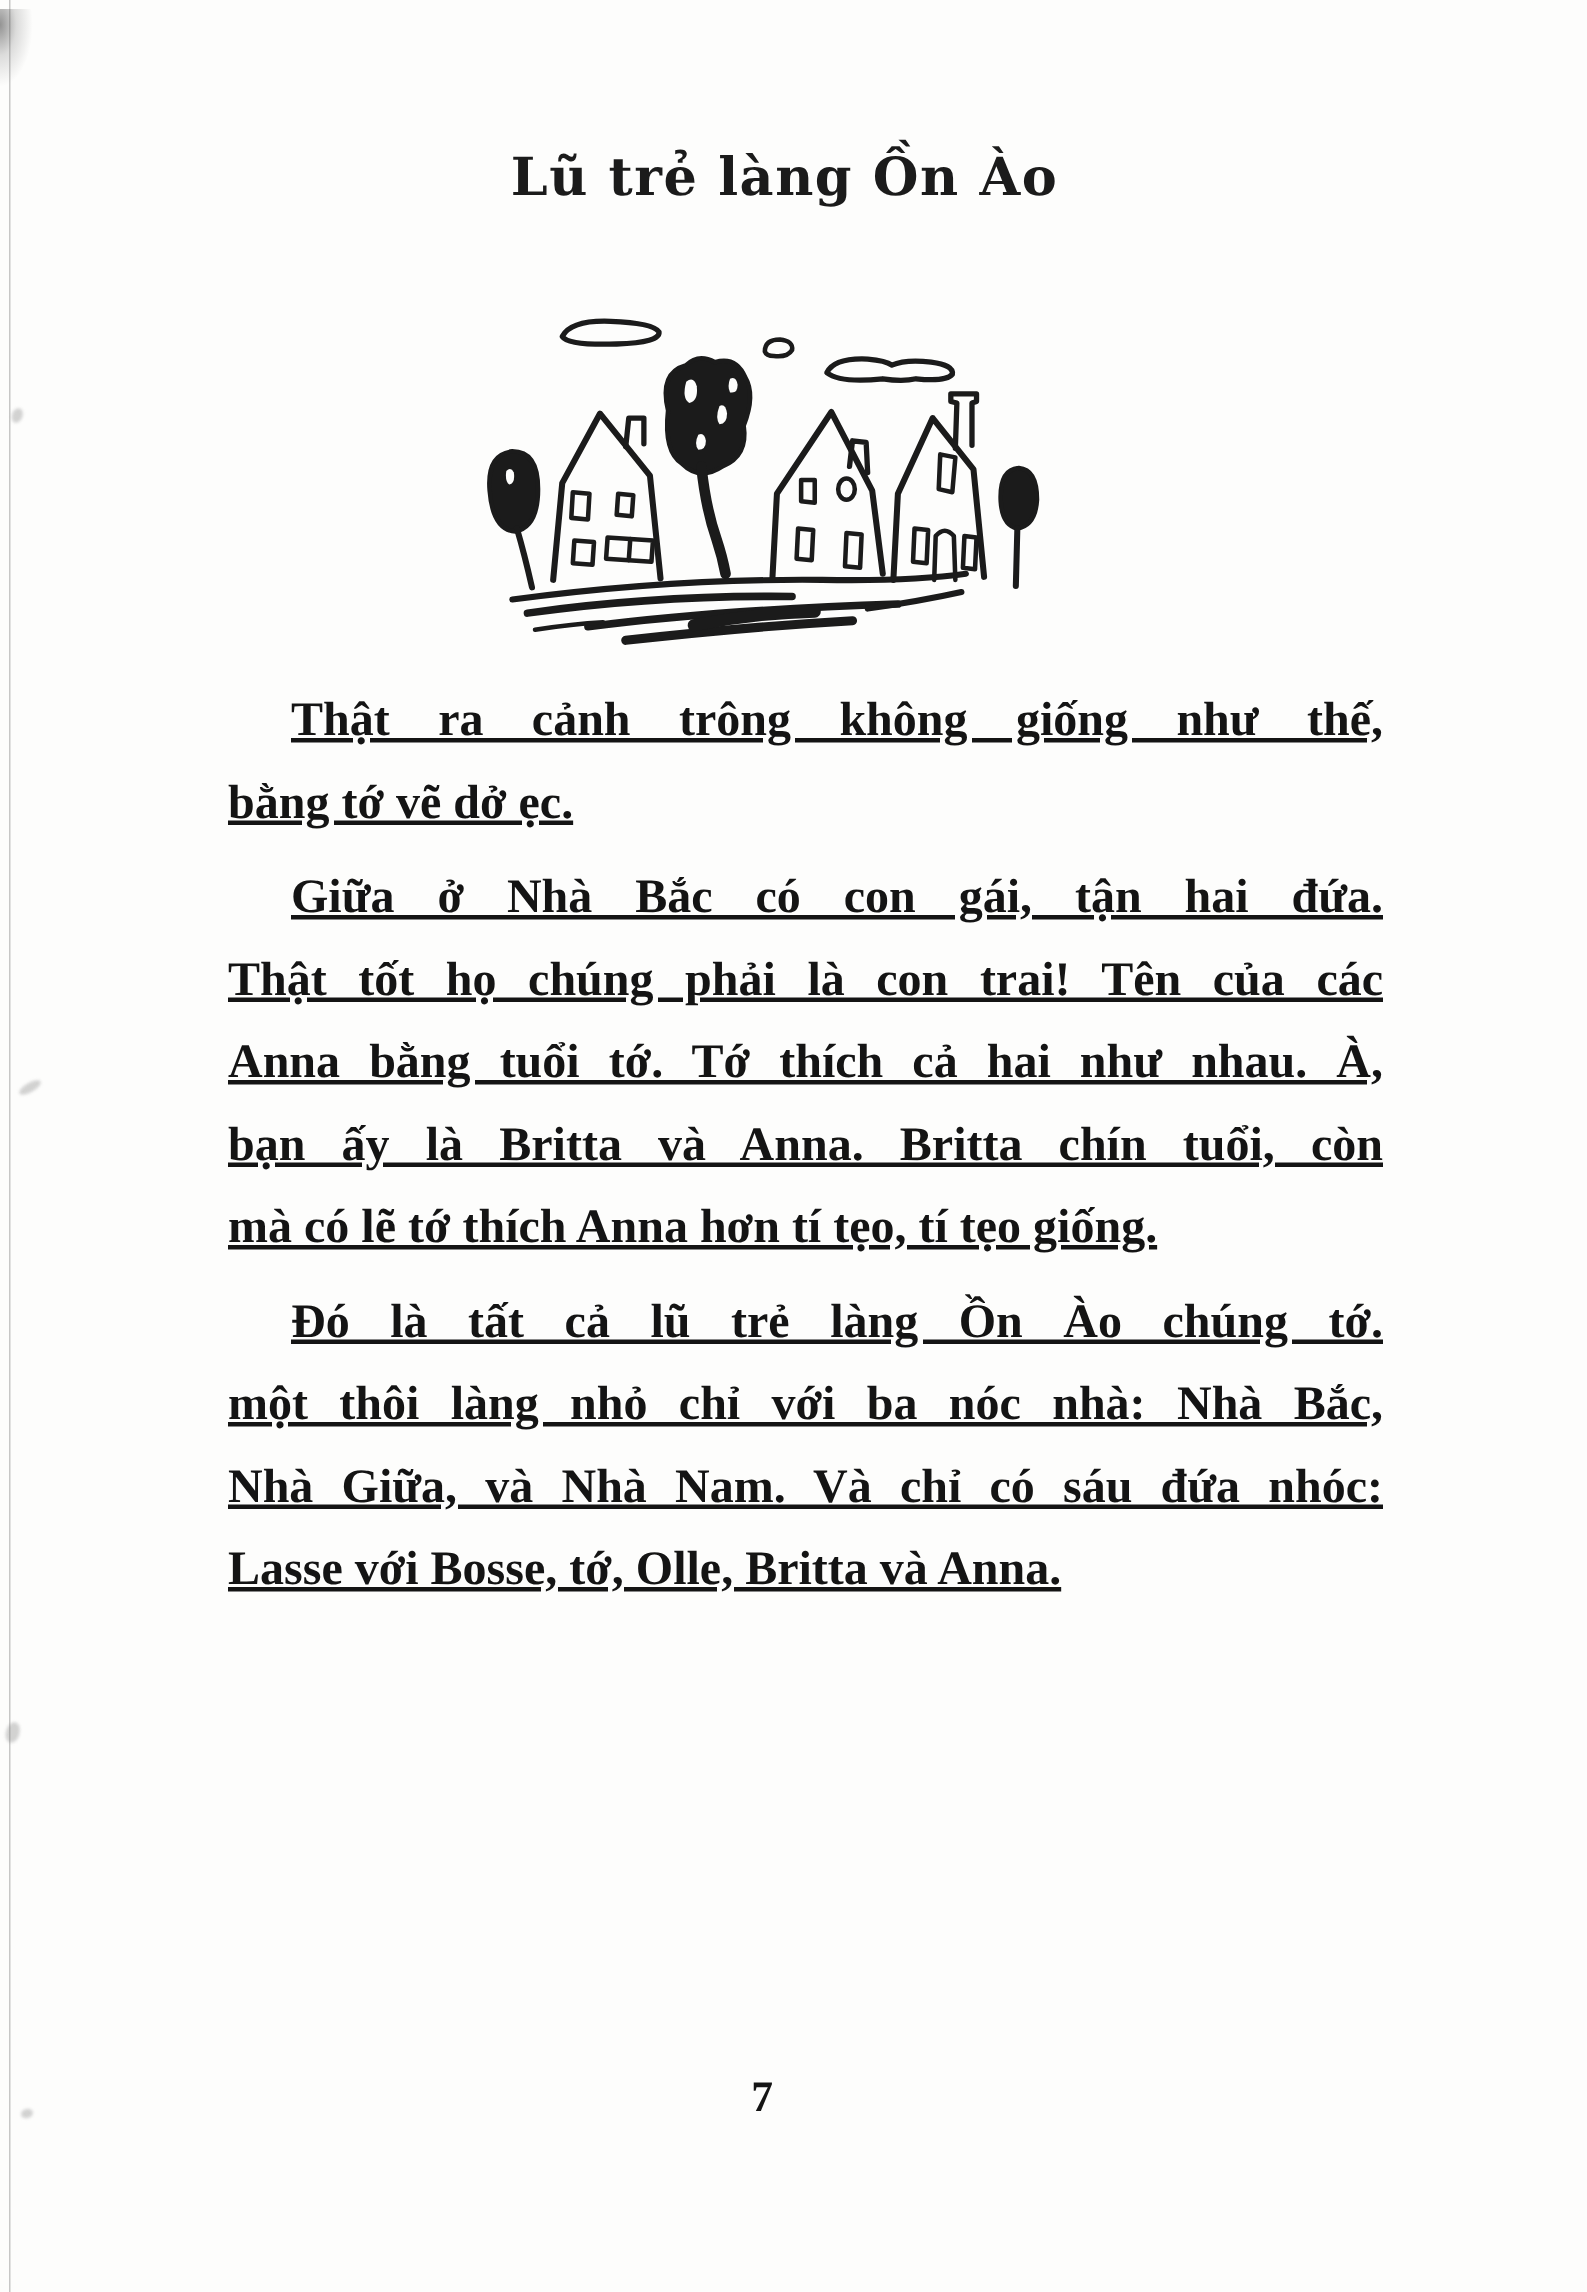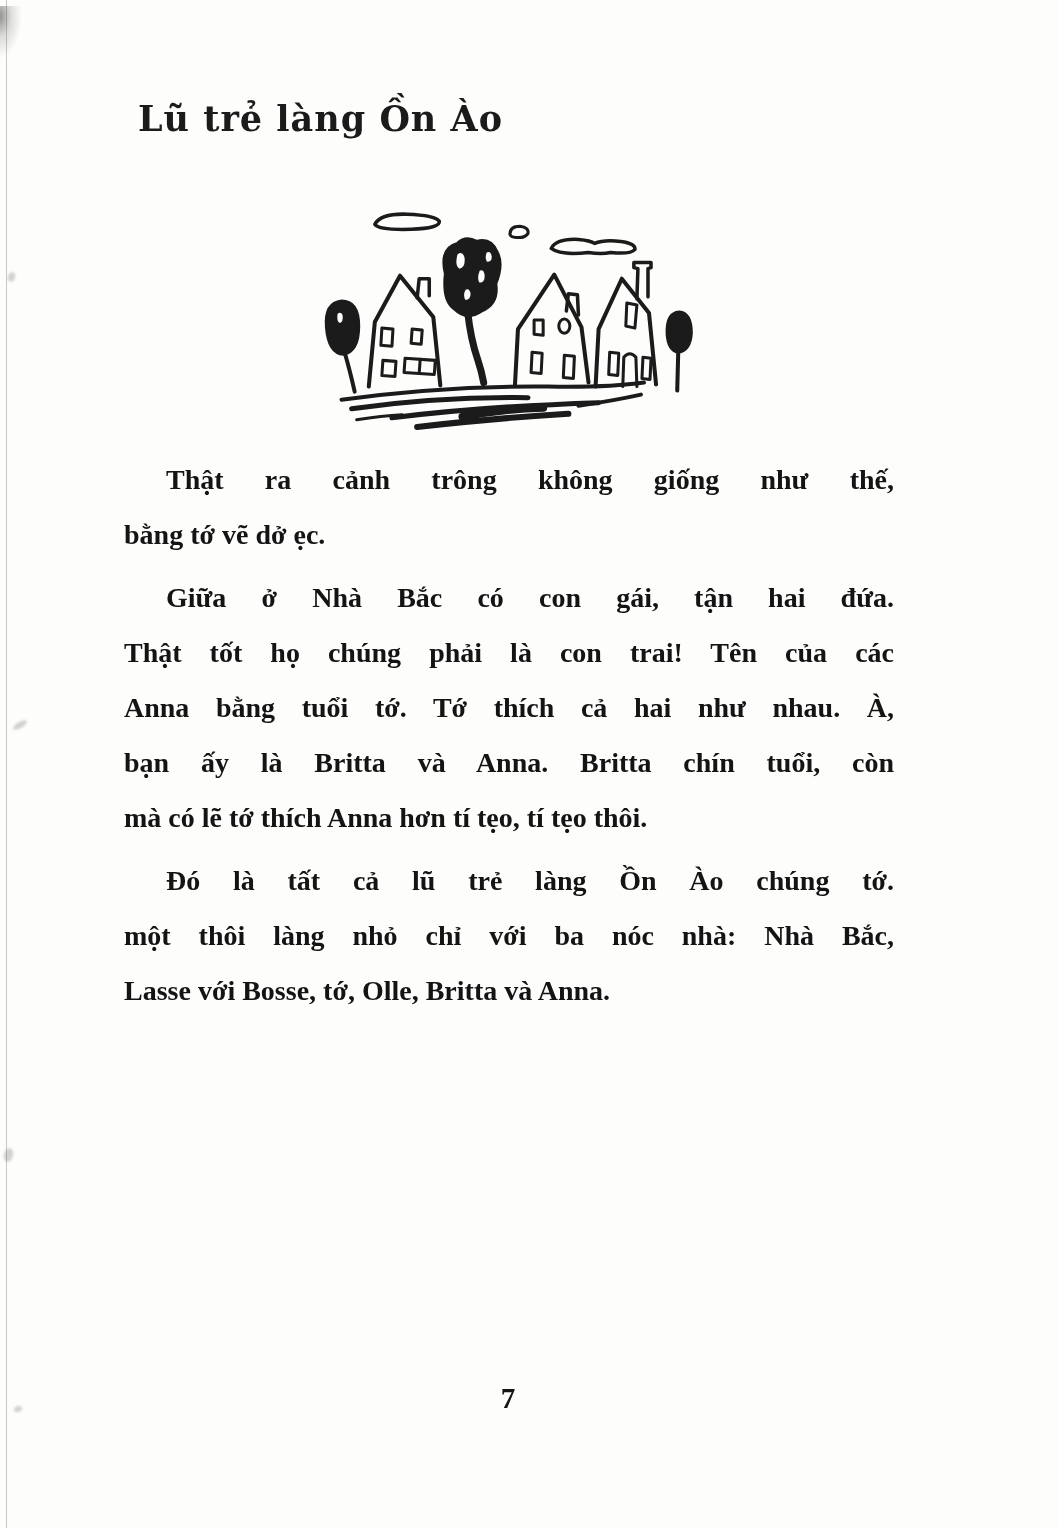--- a/index.html
+++ b/index.html
@@ -31,41 +31,43 @@
     position:absolute;background:rgba(130,130,130,.35);
     border-radius:50%;filter:blur(1px);
   }
   .smudge.s1{left:8px;top:272px;width:7px;height:10px;transform:rotate(20deg);}
   .smudge.s2{left:12px;top:722px;width:16px;height:6px;transform:rotate(-30deg);}
   .smudge.s3{left:4px;top:1148px;width:9px;height:14px;transform:rotate(15deg);}
   .smudge.s4{left:14px;top:1406px;width:8px;height:6px;transform:rotate(-15deg);}
 
   .running-header{
     position:absolute;top:98px;left:138px;width:770px;
+    text-align:center;
     font-family:"DejaVu Serif","Liberation Serif",serif;
     font-weight:700;
     font-size:35px;
     letter-spacing:1px;
     color:var(--ink);
   }
 
   .illustration{
     position:absolute;top:188px;left:296px;width:454px;height:252px;
   }
   .illustration svg{width:100%;height:100%;}
   .stk{fill:none;stroke:var(--ink);stroke-linecap:round;stroke-linejoin:round;}
   .blob{fill:var(--ink);stroke:var(--ink);stroke-linejoin:round;}
   .gap{fill:var(--paper);stroke:none;}
 
   .body-text{
-    position:absolute;top:452px;left:124px;width:770px;
-    font-size:28px;
+    position:absolute;top:452px;left:152px;width:770px;
+    font-size:32px;
     font-weight:600;
     line-height:55px;
     color:var(--text);
+    text-decoration:underline;
   }
   .para{margin-bottom:8px;}
   .line{text-align:justify;text-align-last:justify;}
   .line.last{text-align-last:left;}
   .line.first{text-indent:42px;}
 
   .page-number{
     position:absolute;top:1382px;left:138px;width:740px;
     text-align:center;
     font-size:29px;
@@ -159,24 +161,25 @@
   <div class="body-text">
     <div class="para">
       <div class="line first">Thật ra cảnh trông không giống như thế,</div>
       <div class="line last">bằng tớ vẽ dở ẹc.</div>
     </div>
     <div class="para">
       <div class="line first">Giữa ở Nhà Bắc có con gái, tận hai đứa.</div>
       <div class="line">Thật tốt họ chúng phải là con trai! Tên của các</div>
       <div class="line">Anna bằng tuổi tớ. Tớ thích cả hai như nhau. À,</div>
       <div class="line">bạn ấy là Britta và Anna. Britta chín tuổi, còn</div>
-      <div class="line last">mà có lẽ tớ thích Anna hơn tí tẹo, tí tẹo thôi.</div>
+      <div class="line last">mà có lẽ tớ thích Anna hơn tí tẹo, tí tẹo giống.</div>
     </div>
     <div class="para">
       <div class="line first">Đó là tất cả lũ trẻ làng Ồn Ào chúng tớ.</div>
       <div class="line">một thôi làng nhỏ chỉ với ba nóc nhà: Nhà Bắc,</div>
+      <div class="line">Nhà Giữa, và Nhà Nam. Và chỉ có sáu đứa nhóc:</div>
       <div class="line last">Lasse với Bosse, tớ, Olle, Britta và Anna.</div>
     </div>
   </div>
 
   <div class="page-number">7</div>
 
 </div>
 
 </body></html>

